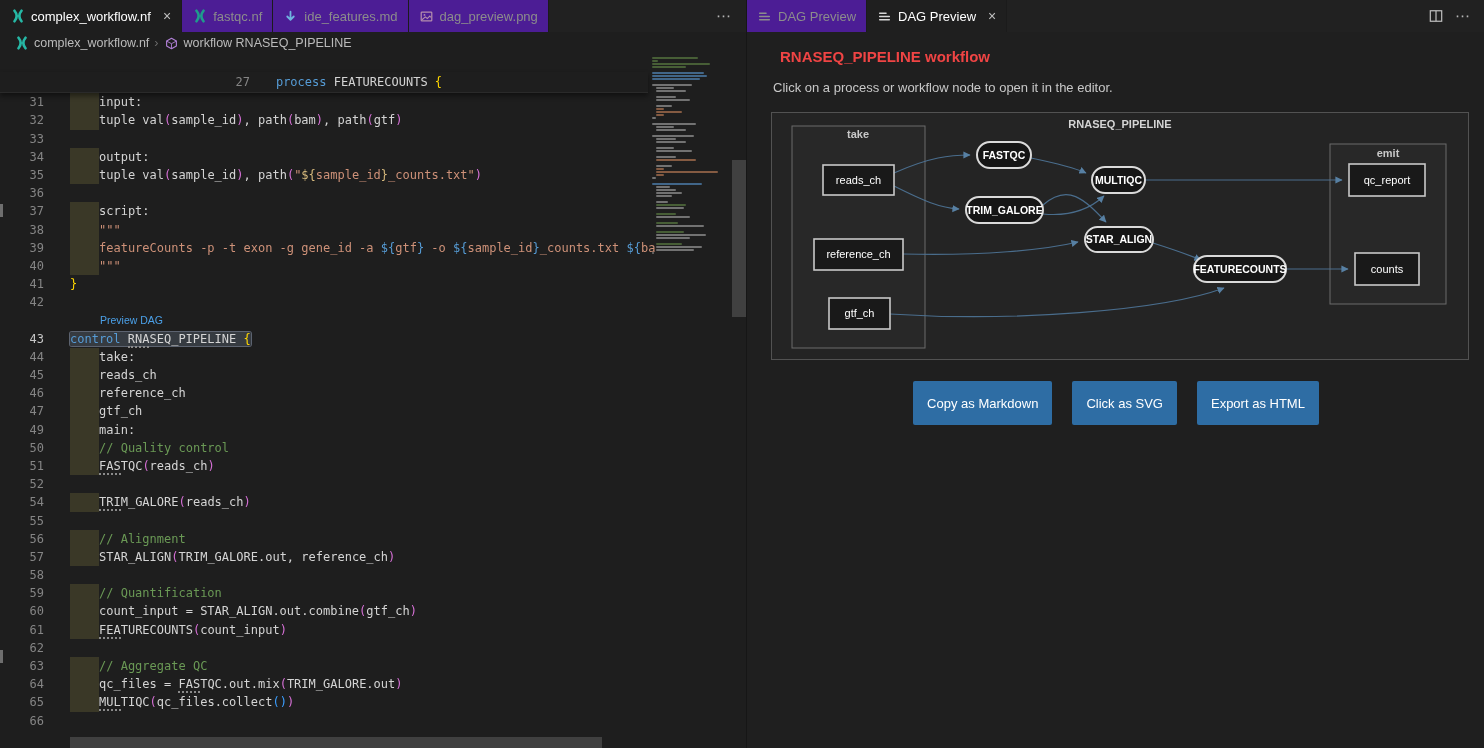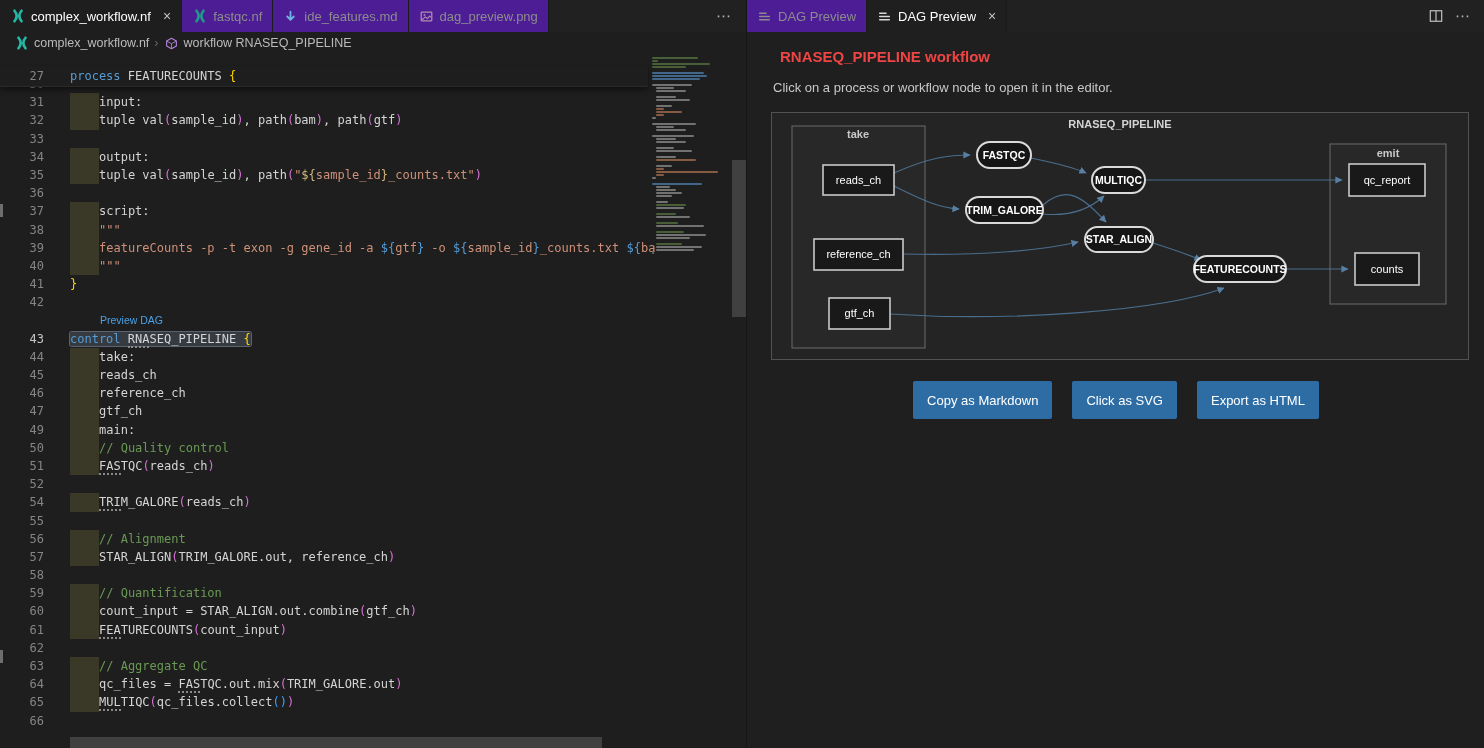--- a/index.html
+++ b/index.html
@@ -19,22 +19,22 @@
   .dots{font-size:15px;letter-spacing:1px;color:#b5b5b5;}
   
   .ic{display:inline-flex;width:15px;height:15px;align-items:center;justify-content:center;flex:0 0 auto;}
   
   .breadcrumb{position:absolute;top:32px;left:0;right:0;height:22px;display:flex;align-items:center;
               gap:5px;padding-left:14px;font-size:12.5px;color:#bbbbbb;background:#1e1e1e;}
   .bc-sep{color:#6d6d6d;}
   
   .editor{position:absolute;top:54px;left:0;width:746px;bottom:0;background:#1e1e1e;overflow:hidden;}
   .mono{font-family:"DejaVu Sans Mono",monospace;font-size:12px;}
-  .sticky{position:absolute;top:12px;left:0;right:98px;height:20px;background:#1e1e1e;z-index:5;
-          display:flex;align-items:center;box-shadow:0 3px 5px rgba(0,0,0,.45);border-bottom:1px solid #2a2a2a;}
+  .sticky{position:absolute;top:18px;left:0;right:98px;height:20px;background:#1e1e1e;z-index:5;
+          display:flex;align-items:center;box-shadow:0 3px 5px rgba(0,0,0,.45);border-bottom:1px solid #2a2a2a;justify-content:center;}
   .code-scroll{position:absolute;top:21px;left:0;right:0;bottom:0;}
   .line{display:flex;height:18.2px;line-height:18.2px;white-space:pre;}
   .ln{width:44px;text-align:right;color:#858585;flex:0 0 auto;
       font-family:"DejaVu Sans Mono",monospace;font-size:12px;}
   .ln.cur{color:#c6c6c6;}
   .code{margin-left:26px;}
   .ind{display:inline-block;width:29px;height:18.2px;background:#3a3827;vertical-align:top;}
   .lens{height:18.2px;line-height:18.2px;padding-left:100px;font-size:10.5px;color:#4ba0e8;cursor:pointer;}
   .tk-k{color:#569cd6}.tk-p{color:#d4d4d4}.tk-y{color:#ffd700}.tk-m{color:#d670d6}
   .tk-c{color:#6a9955}.tk-s{color:#ce9178}.tk-b{color:#569cd6}.tk-kh{color:#d7ba7d}.tk-bl{color:#3b9eff}
@@ -45,21 +45,21 @@
   .mm-bar{position:absolute;height:2.1px;border-radius:1px;}
   .vscroll{position:absolute;top:106px;left:732px;width:14px;height:157px;background:rgba(121,121,121,.38);}
   .hscroll{position:absolute;left:70px;bottom:0;width:532px;height:11px;background:rgba(121,121,121,.38);}
   .edge-mark{position:absolute;left:0;width:3px;height:13px;background:#6e6e6e;}
   
   .rp-content{position:absolute;top:32px;left:0;right:0;bottom:0;background:#1f1f1f;}
   .rp-title{position:absolute;left:26px;top:16px;font-size:15px;font-weight:bold;color:#ef4444;margin-left:7px;}
   .rp-sub{position:absolute;left:26px;top:48px;font-size:13px;color:#c8c8c8;}
   .dag-box{position:absolute;left:24px;top:80px;width:696px;height:246px;background:#242424;border:1px solid #525252;}
   .btn-row{position:absolute;left:0;right:0;top:349px;display:flex;justify-content:center;gap:20px;}
-  .btn{height:38px;display:flex;align-items:center;padding:0 14px;font-size:13px;color:#ffffff;
+  .btn{height:44px;display:flex;align-items:center;padding:0 14px;font-size:13px;color:#ffffff;
        border-radius:2px;cursor:pointer;}
 </style>
 </head>
 <body>
 
 <div class="window">
 
   <div class="group left">
     <div class="tabbar">
       <div class="tab active">

